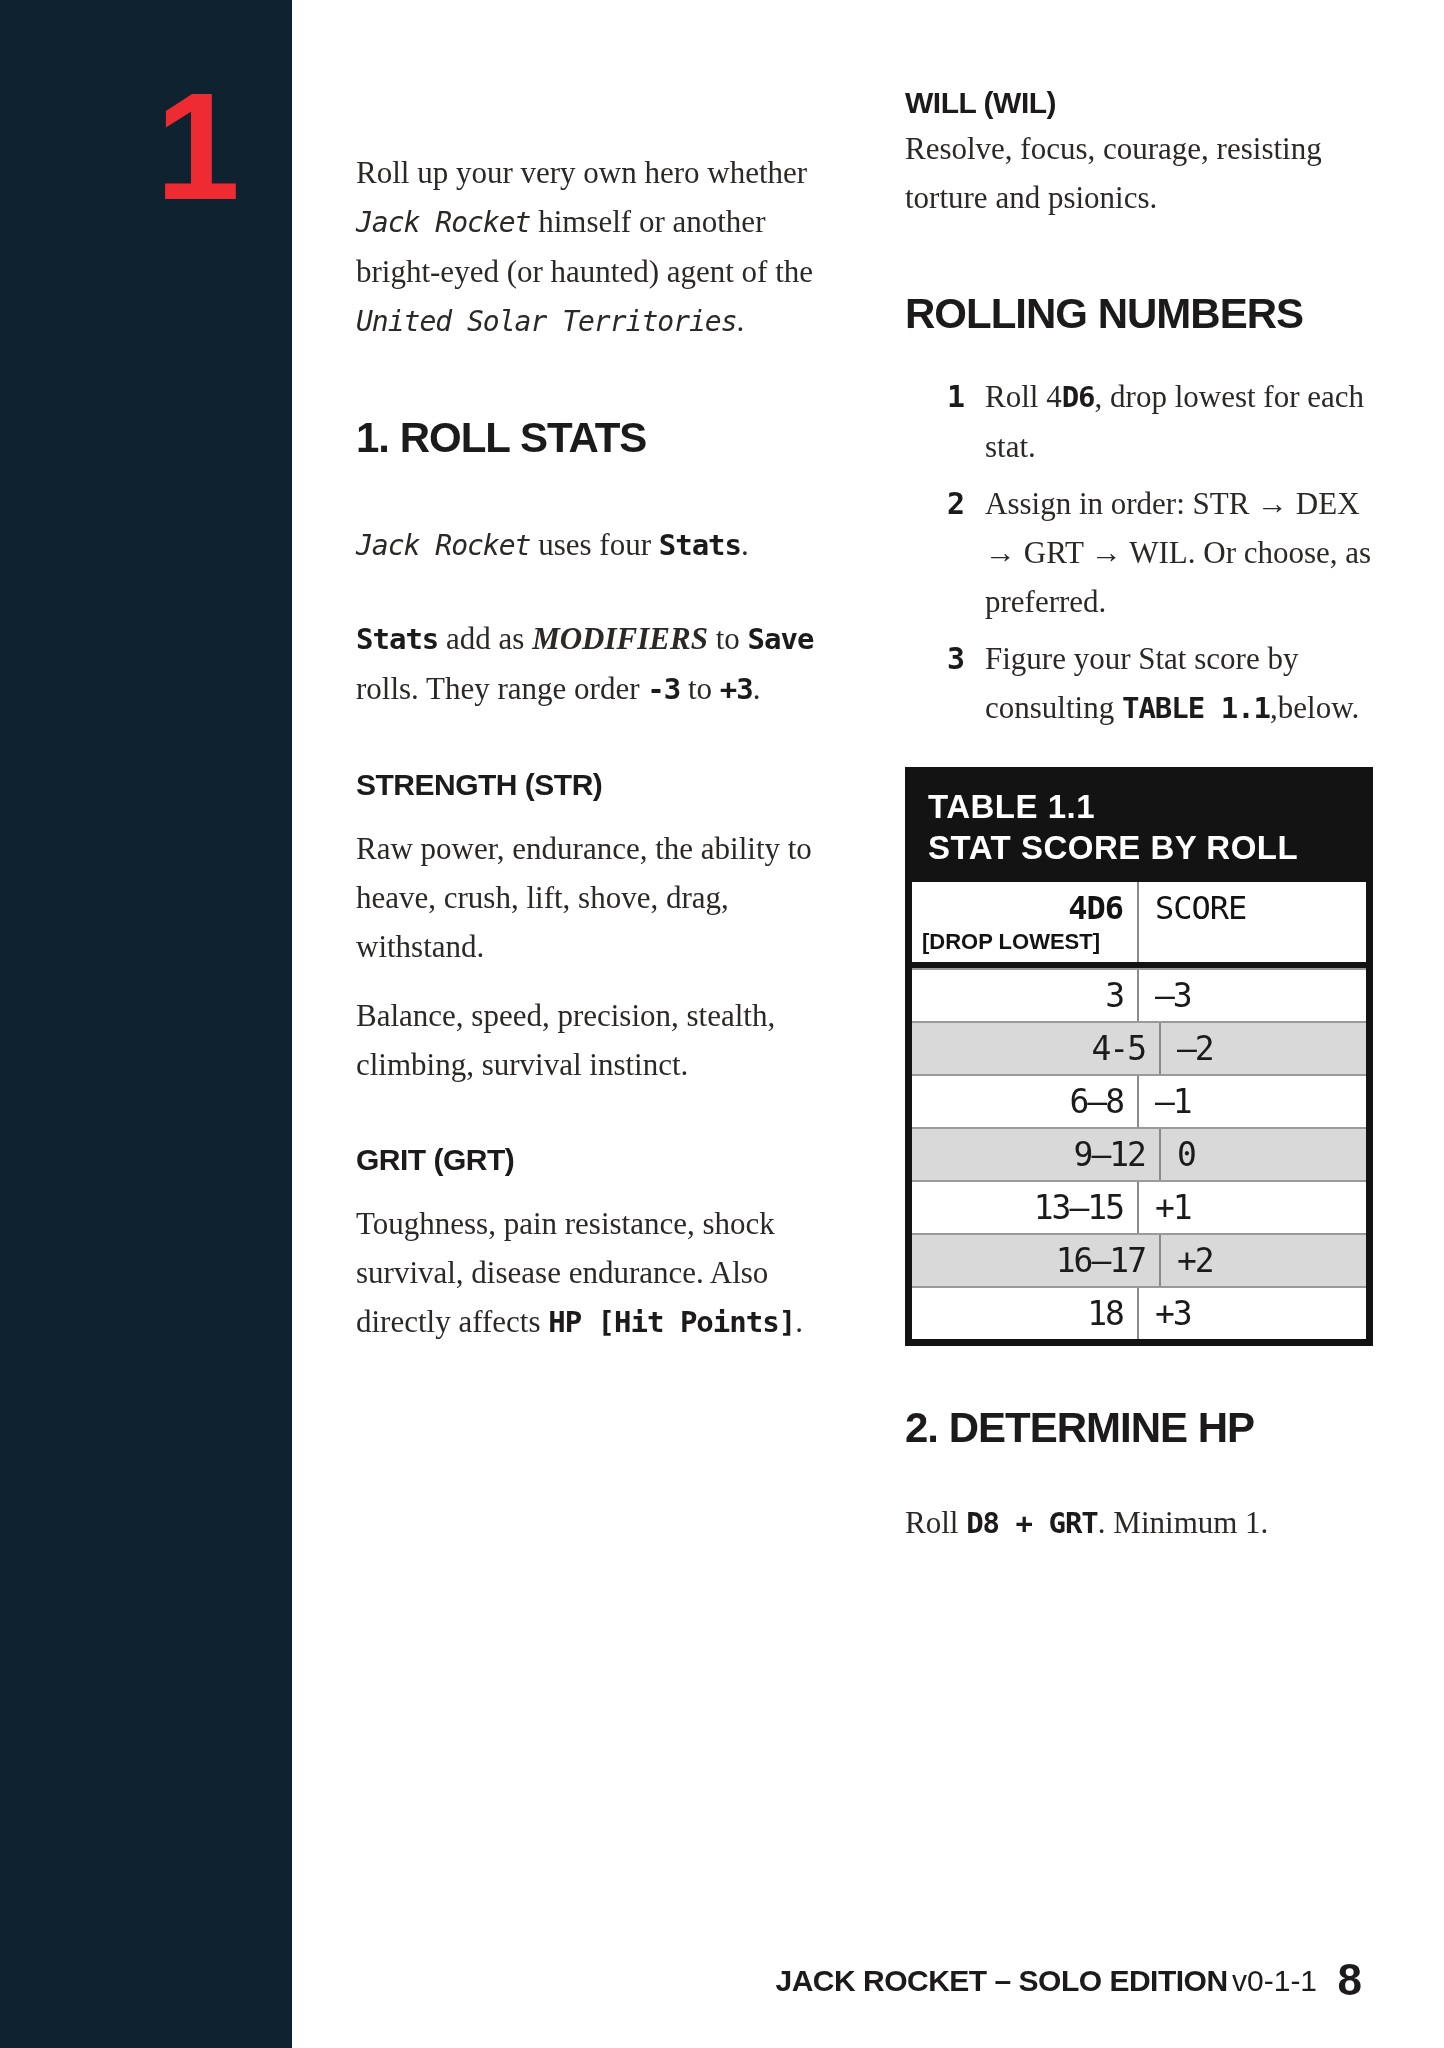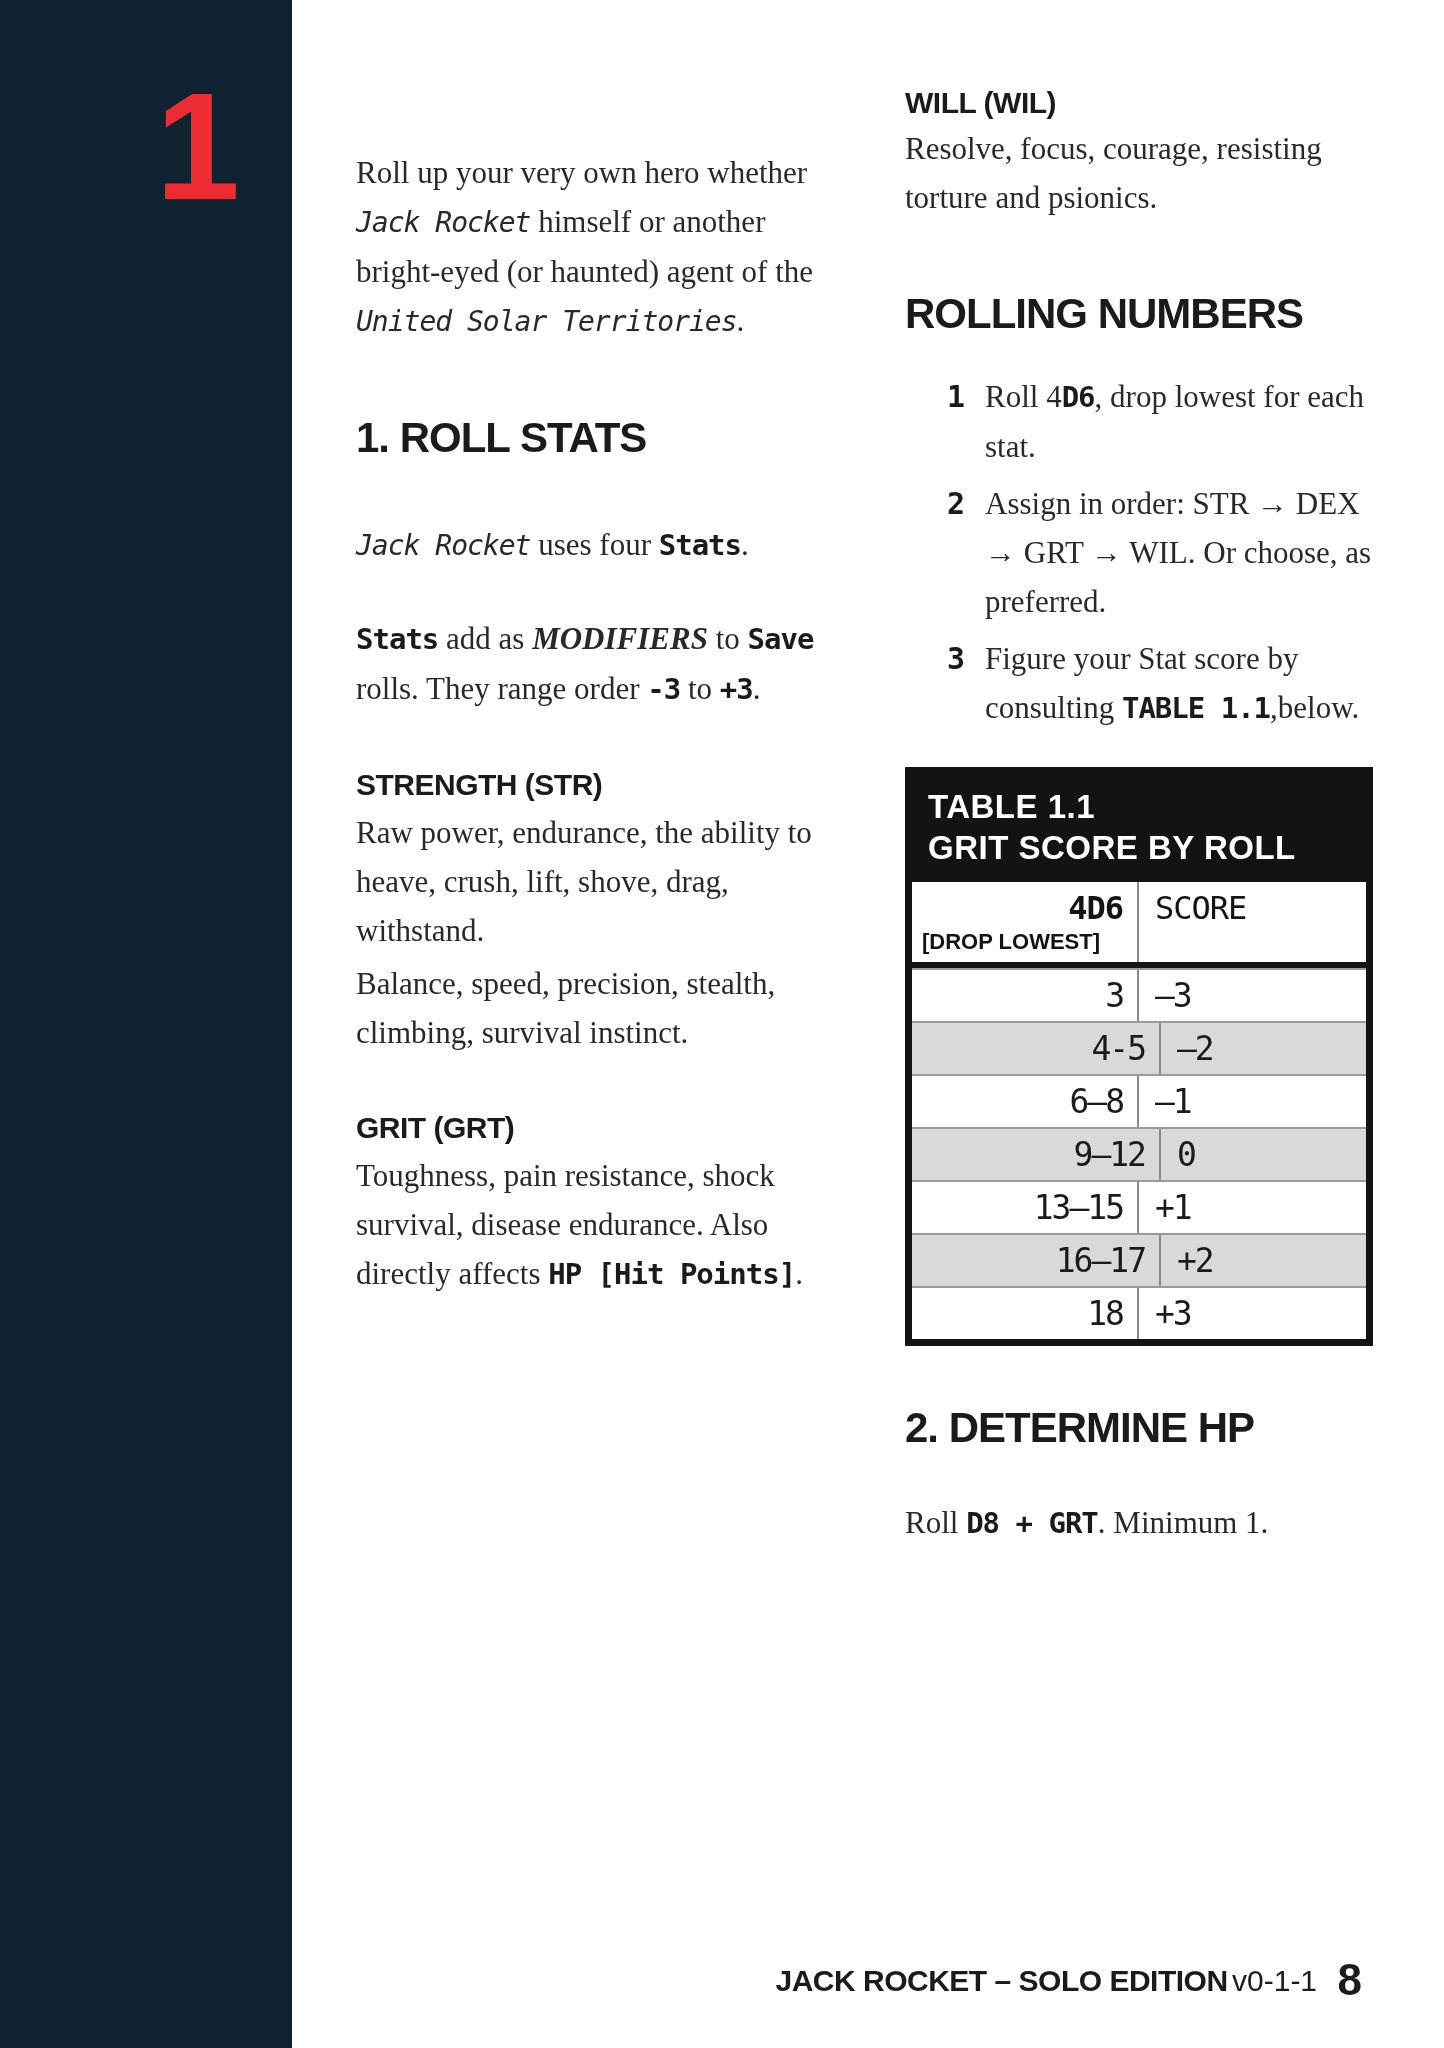--- a/index.html
+++ b/index.html
@@ -46,21 +46,21 @@
   .techno-bold {
     font-family:"DejaVu Sans Mono", monospace; font-weight:700;
     font-size:29px; letter-spacing:-1px; color:#1c1a1b;
   }
   .serif-bold-italic { font-weight:700; font-style:italic; }
   .mt-intro { margin-top:64px; }
   .mt-h2 { margin-top:68px; }
   .mt-uses { margin-top:58px; }
   .mt-para { margin-top:44px; }
   .mt-stat { margin-top:52px; }
-  .stat-desc { margin-top:4px; }
+  .stat-desc { margin-top:20px; }
   .mt-will-desc { margin-top:2px; }
   .rolling-list { margin-top:34px; }
   .roll-item { display:flex; margin-top:8px; padding-left:42px; }
   .roll-item .num {
     font-family:"DejaVu Sans Mono", monospace; font-weight:700;
     font-size:30px; line-height:49px; width:38px; flex:0 0 38px;
     color:#1c1a1b;
   }
   .roll-item .itext { font-size:31px; line-height:49px; width:388px; color:#2b2826; }
 
@@ -162,21 +162,21 @@
       </div>
       <div class="roll-item">
         <span class="num">3</span>
         <span class="itext"><span>Figure your Stat score by consulting </span><span class="techno-bold">TABLE 1.1</span><span>,below.</span></span>
       </div>
     </div>
 
     <div class="stat-table">
       <div class="table-head">
         <div>TABLE 1.1</div>
-        <div>GRIT SCORE BY ROLL</div>
+        <div>STAT SCORE BY ROLL</div>
       </div>
       <div class="col-headers">
         <div class="c1">
           <div class="main">4D6</div>
           <div class="sub">[DROP LOWEST]</div>
         </div>
         <div class="c2">SCORE</div>
       </div>
       <div class="t-row">
         <div class="roll">3</div>

